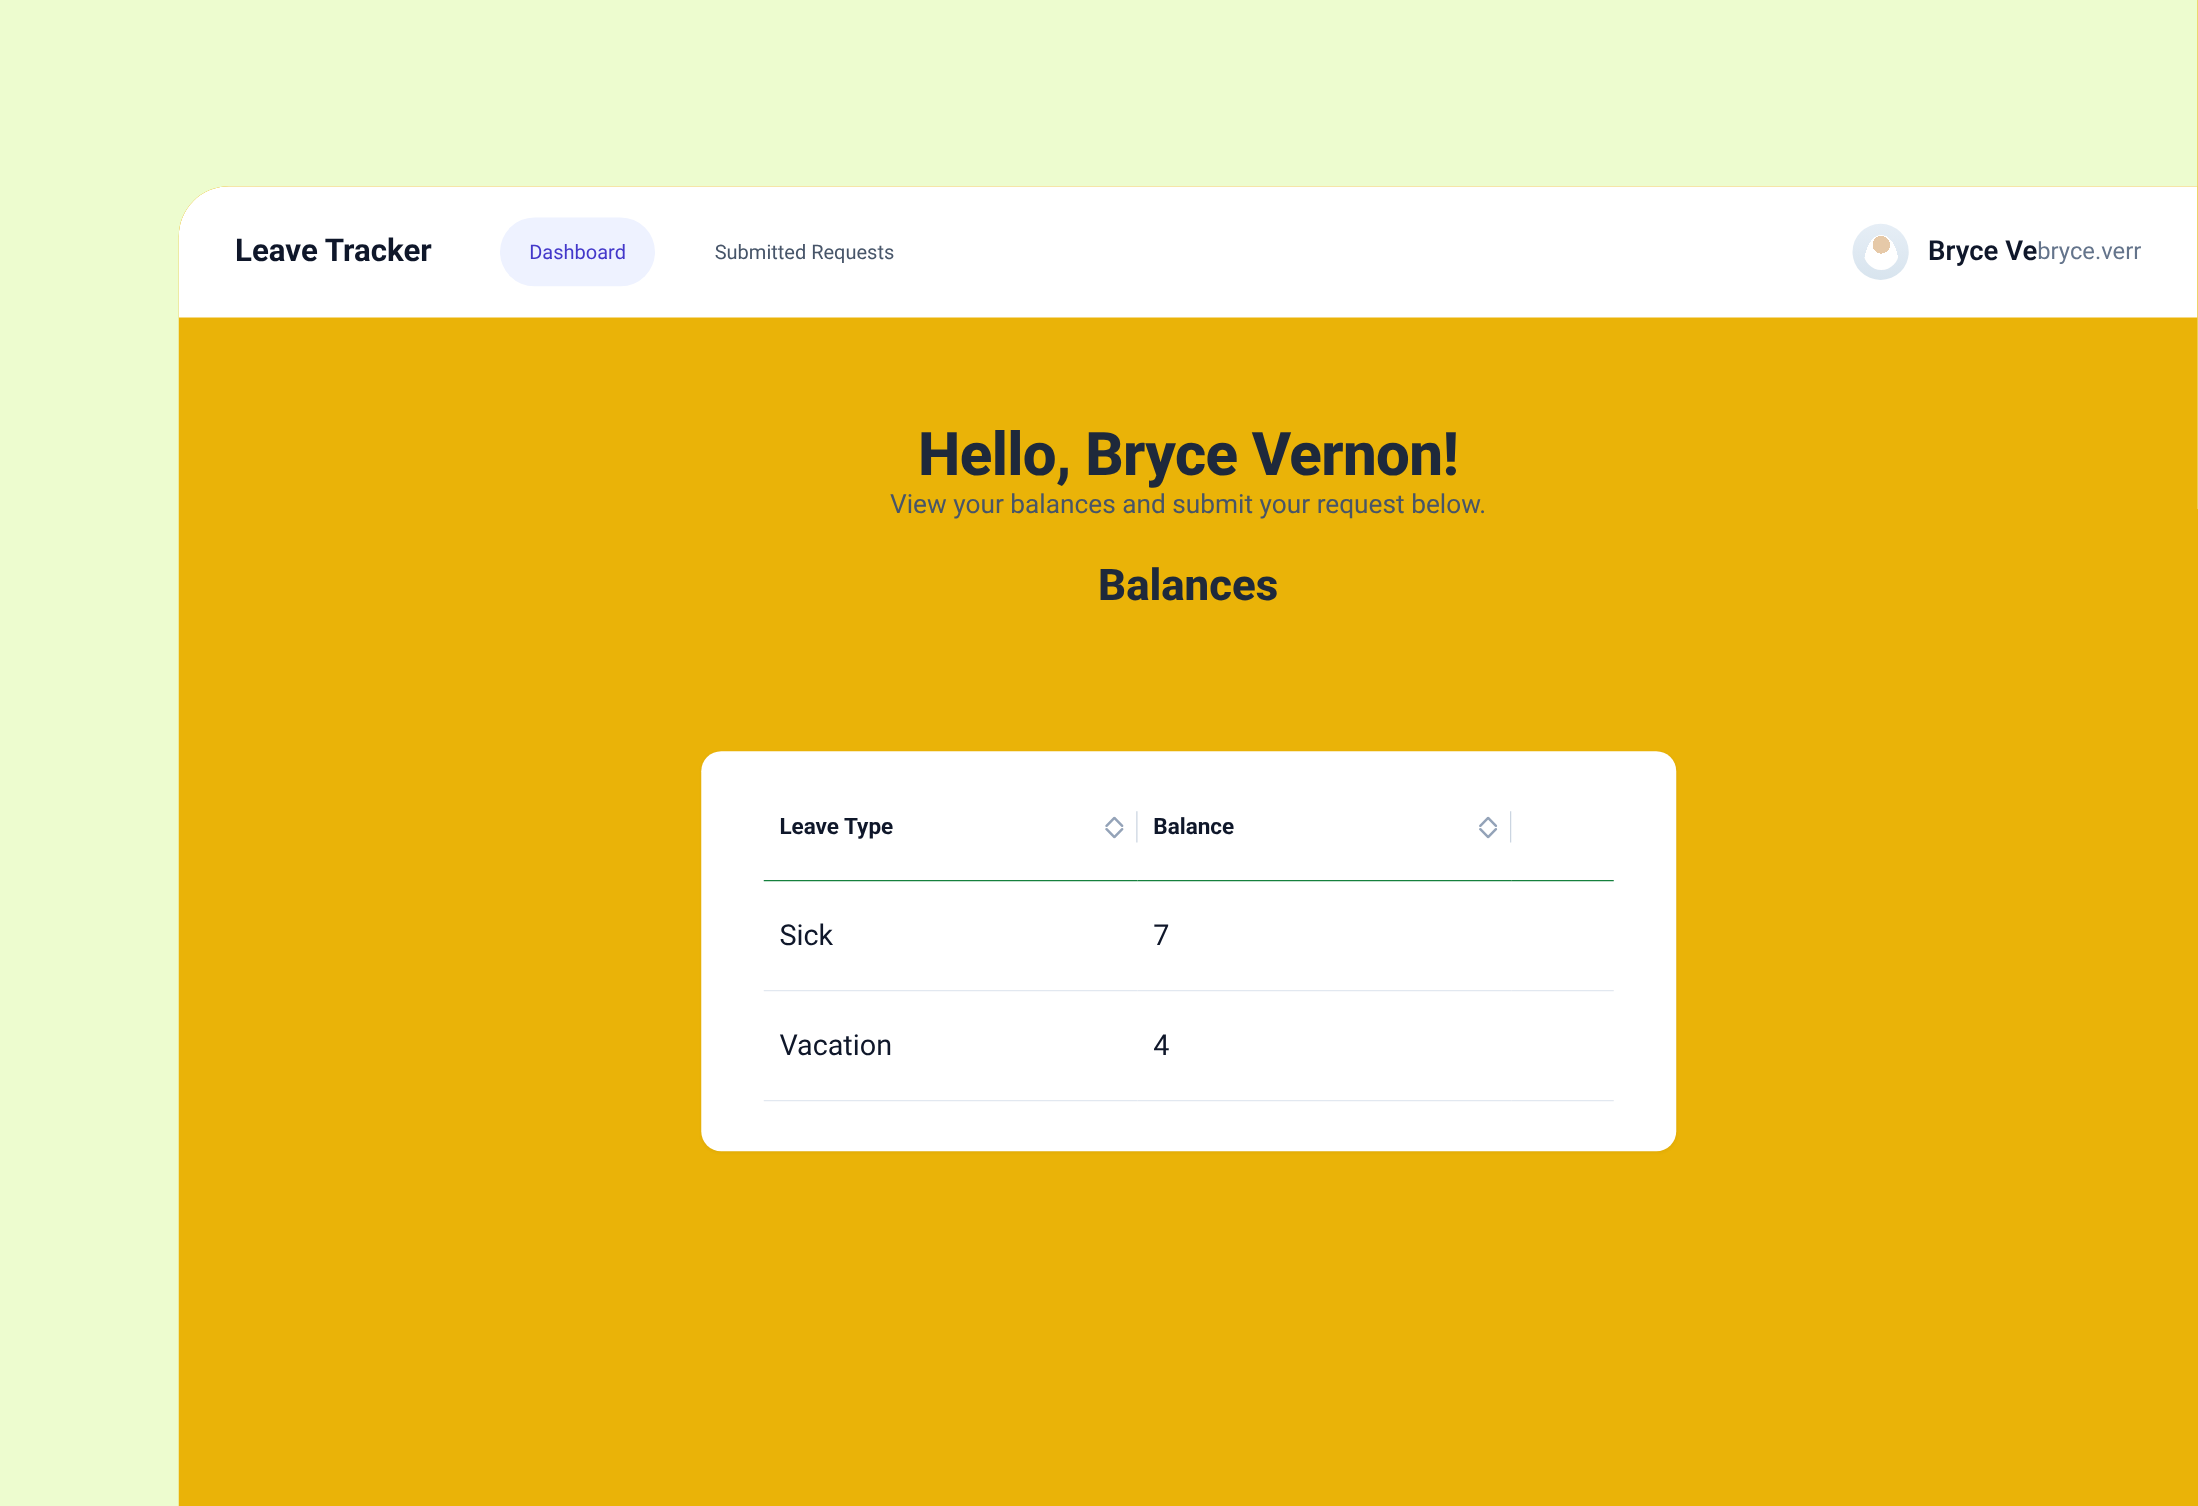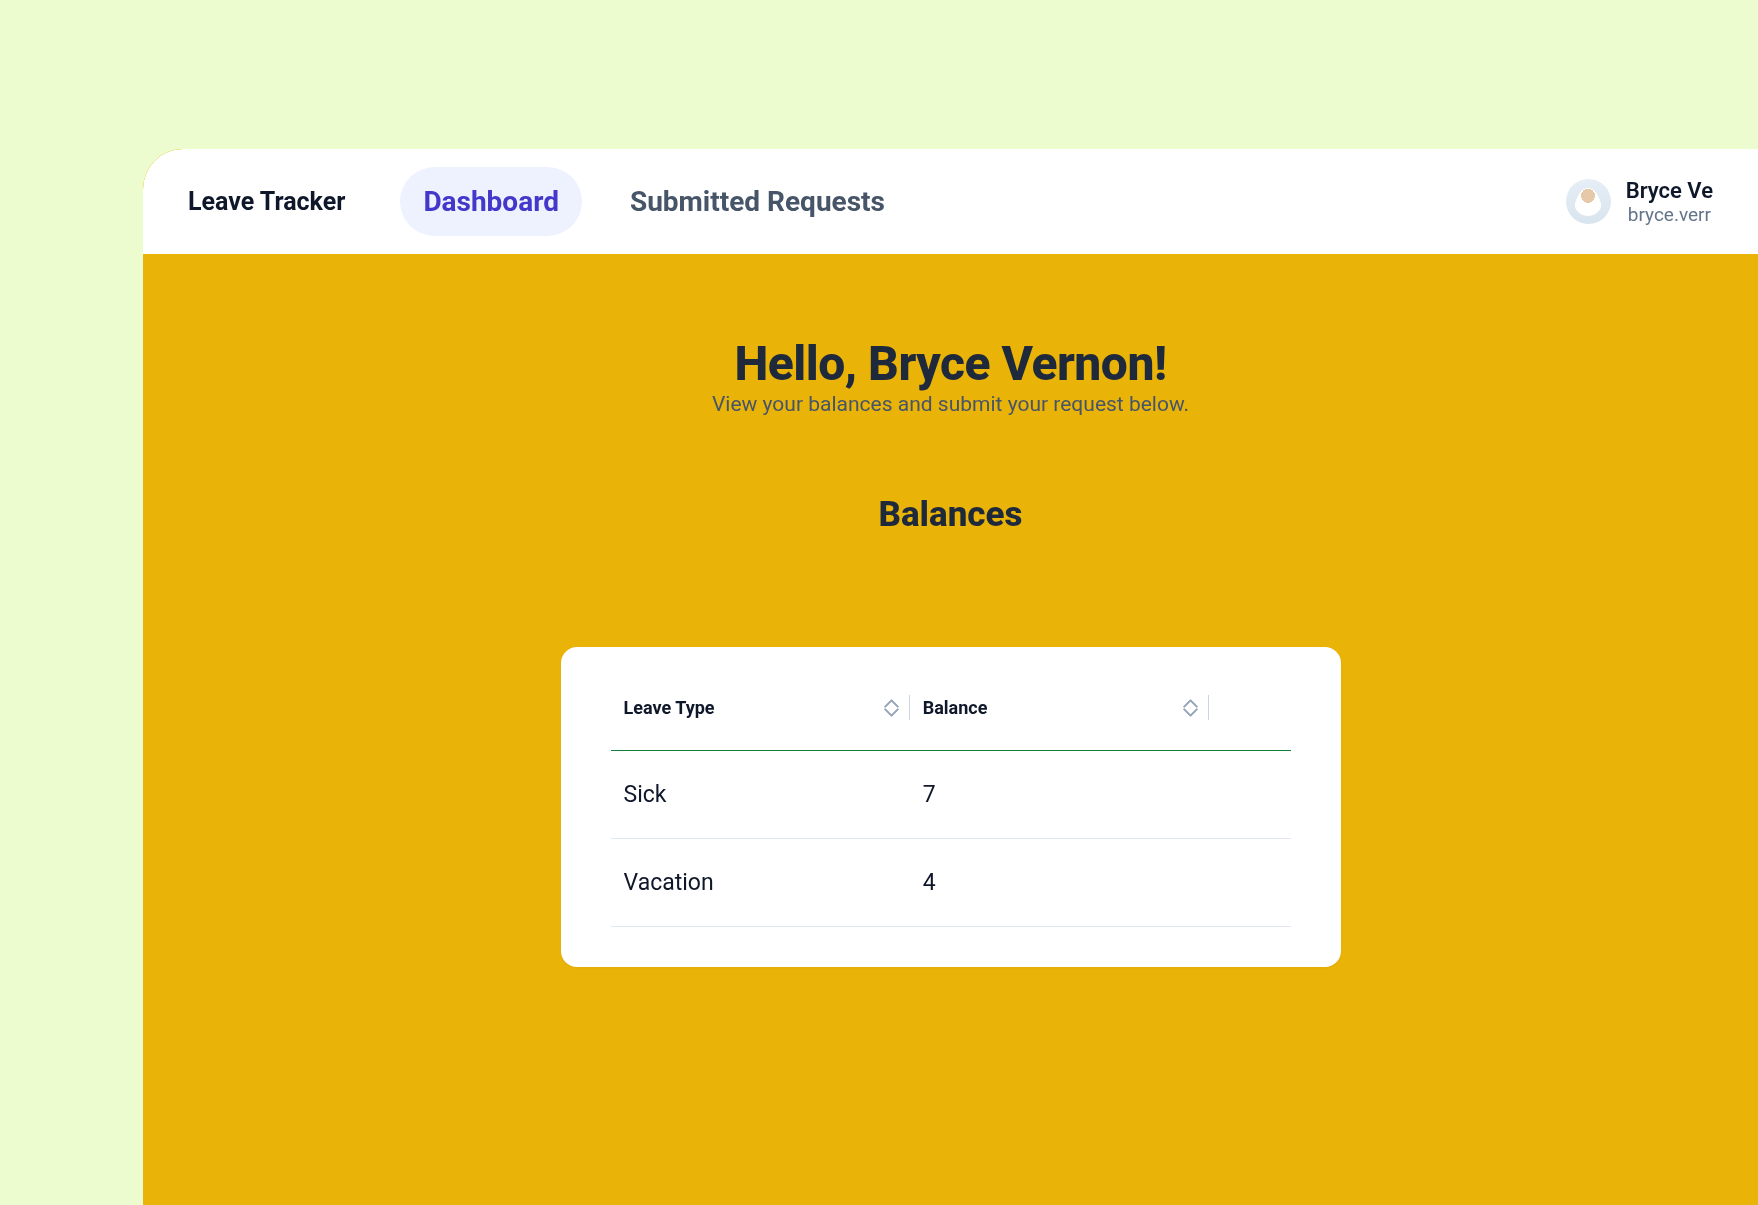--- a/index.html
+++ b/index.html
@@ -38,22 +38,22 @@
       font-weight: 700;
       color: #0f172a;
       margin-right: 55px;
     }
     .nav {
       display: flex;
       gap: 25px;
       align-items: center;
     }
     .nav-item {
-      font-size: 28px;
-      font-weight: 700;
+      font-size: 16px;
+      font-weight: 400;
       color: #475569;
       padding: 18px 23px;
       border-radius: 999px;
       cursor: pointer;
     }
     .nav-item.active {
       background-color: #eef2ff;
       color: #4338ca;
     }
     .user-info {
@@ -74,22 +74,21 @@
     }
     .avatar-inner {
       width: 28px;
       height: 28px;
       background: radial-gradient(circle at 50% 28%, #e6c9a8 0 7px, transparent 7px),
                   radial-gradient(ellipse at 50% 90%, #ffffff 0 14px, transparent 14px);
       border-radius: 50%;
     }
     .user-text {
       display: flex;
-      flex-direction: column;
-      text-align: center;
+      flex-direction: row;
     }
     .user-name {
       font-size: 22px;
       font-weight: 600;
       color: #0f172a;
       white-space: nowrap;
     }
     .user-email {
       font-size: 19px;
       color: #64748b;
@@ -106,21 +105,21 @@
       letter-spacing: -0.5px;
     }
     .subtitle {
       font-size: 21px;
       color: #475569;
     }
     .balances-title {
       font-size: 35px;
       font-weight: 800;
       color: #1e293b;
-      margin-top: 78px;
+      margin-top: 32px;
     }
     .balances-card {
       background-color: #ffffff;
       width: 780px;
       margin: 112px auto 0;
       border-radius: 16px;
       padding: 48px 50px 40px 50px;
       text-align: left;
       box-shadow: 0 1px 3px rgba(0,0,0,0.04);
     }

